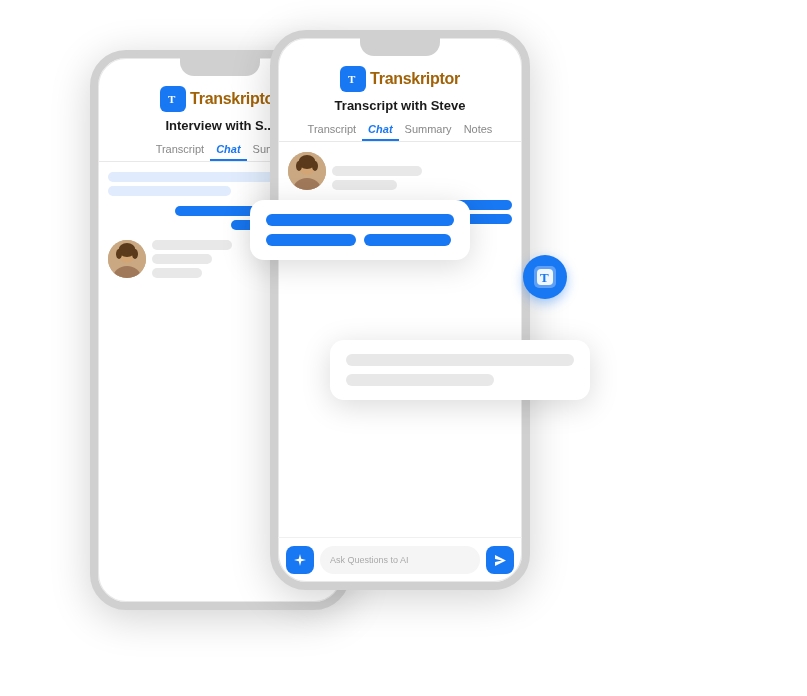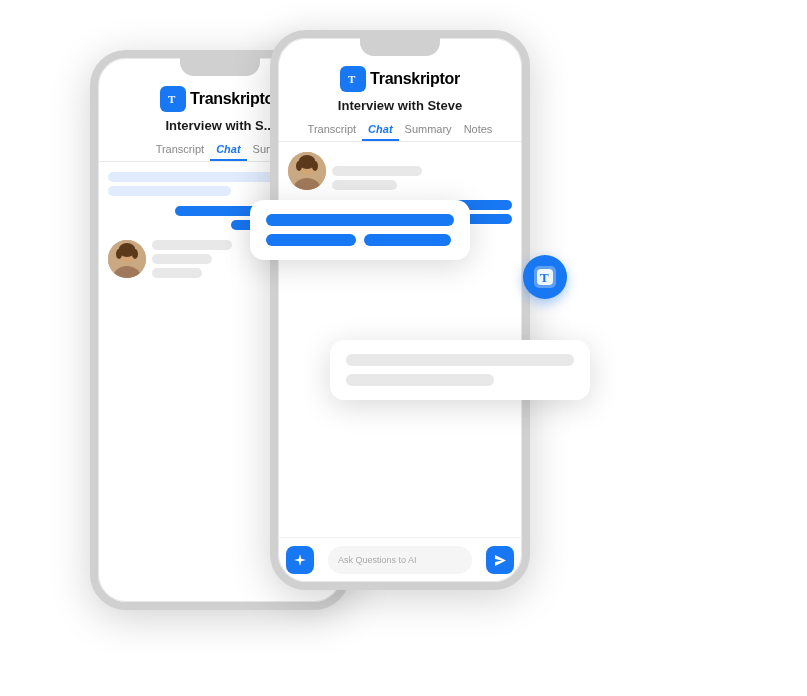--- a/index.html
+++ b/index.html
@@ -90,21 +90,21 @@
     }
 
     .logo-icon svg {
       width: 16px;
       height: 16px;
     }
 
     .logo-text {
       font-size: 16px;
       font-weight: 700;
-      color: #000000;
+      color: #a16207;
       letter-spacing: -0.3px;
     }
 
     
     .phone-title {
       text-align: center;
       font-size: 13px;
       font-weight: 700;
       color: #1a1a1a;
       padding: 2px 8px 6px;
@@ -188,21 +188,21 @@
       overflow: hidden;
       flex-shrink: 0;
       background: #c9a882;
     }
 
     
     .bottom-bar {
       display: flex;
       align-items: center;
       padding: 8px 8px;
-      gap: 14px;
+      gap: 6px;
       border-top: 1px solid #f0f0f0;
       flex-shrink: 0;
     }
 
     .ai-btn {
       width: 28px;
       height: 28px;
       background: #1877f2;
       border-radius: 8px;
       display: flex;
@@ -381,21 +381,21 @@
     <div class="phone-content">
       <div class="logo-area">
         <div class="logo-icon">
           <svg viewBox="0 0 16 16" fill="none" xmlns="http://www.w3.org/2000/svg">
             <rect width="16" height="16" rx="3" fill="#1877f2"></rect>
             <text x="3" y="12" font-size="11" font-weight="bold" fill="white" font-family="serif">T</text>
           </svg>
         </div>
         <span class="logo-text">Transkriptor</span>
       </div>
-      <div class="phone-title">Interview with Steve</div>
+      <div class="phone-title">Transcript with Steve</div>
       <div class="tabs">
         <div class="tab">Transcript</div>
         <div class="tab active">Chat</div>
         <div class="tab">Summary</div>
         <div class="tab">Notes</div>
       </div>
       <div class="chat-area">
 
         <div style="display:flex; align-items:flex-end; gap:6px;">
           <div class="avatar">

